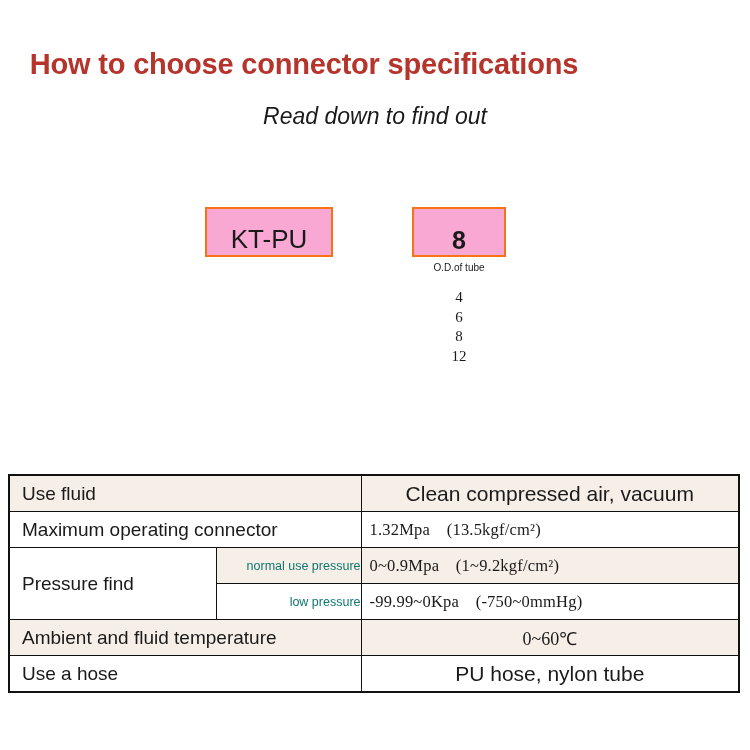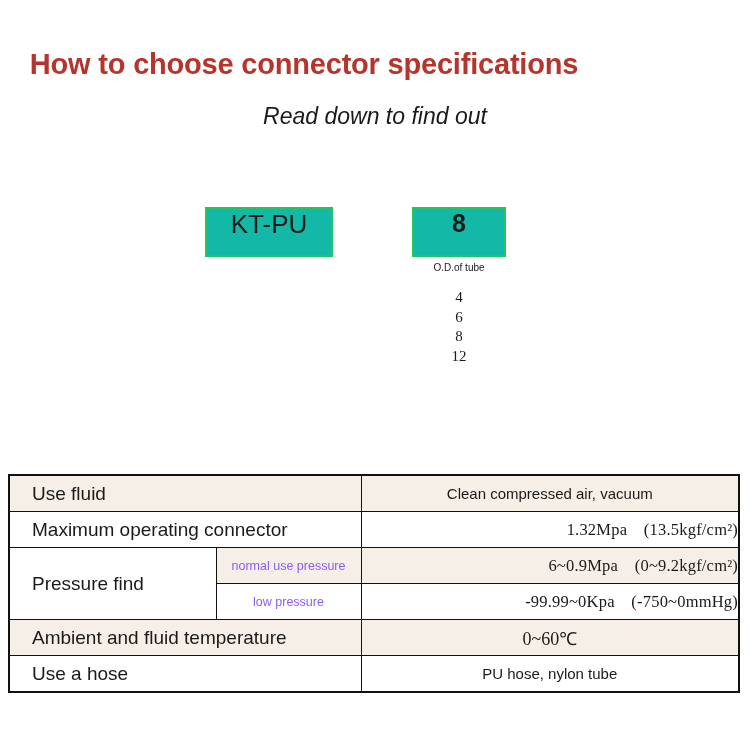--- a/index.html
+++ b/index.html
@@ -45,25 +45,25 @@
   
   .code-row {
     position: absolute;
     left: 0;
     top: 206px;
     width: 750px;
     height: 200px;
   }
   .code-box {
     position: absolute;
-    border: 2px solid #22c55e;
-    background: #14b8a6;
+    border: 2px solid #f97316;
+    background: #f9a8d4;
     box-sizing: border-box;
     display: flex;
-    align-items: flex-start;
+    align-items: flex-end;
     justify-content: center;
   }
   .box-series {
     left: 205px;
     top: 1px;
     width: 128px;
     height: 50px;
     font-size: 26px;
     font-weight: normal;
   }
@@ -113,43 +113,44 @@
     padding: 0;
     height: 35px;
     vertical-align: middle;
     background: #ffffff;
   }
   .shade { background: #f6efe7 !important; }
 
   td.lbl {
     font-size: 19px;
     color: #1a1a1a;
-    padding-left: 22px;
+    padding-left: 12px;
     text-align: left;
     white-space: nowrap;
   }
   td.sublbl {
     font-size: 12.5px;
-    color: #8b5cf6;
-    text-align: center;
+    color: #0f766e;
+    text-align: right;
     white-space: nowrap;
   }
   td.val {
-    font-size: 15px;
+    font-size: 21px;
     color: #1a1a1a;
     text-align: center;
     white-space: nowrap;
   }
   td.val-small {
     font-family: "Liberation Serif", serif;
     font-size: 16.5px;
     color: #1a1a1a;
-    text-align: right;
+    text-align: left;
     white-space: nowrap;
     letter-spacing: 0.2px;
+    padding-left: 8px;
   }
   td.val-tiny {
     font-family: "Liberation Serif", serif;
     font-size: 18px;
     color: #1a1a1a;
     text-align: center;
     white-space: nowrap;
   }
   .lbl-tall { height: 75px; }
 </style>
@@ -195,21 +196,21 @@
     </tr>
 
     <tr>
       <td class="lbl" colspan="2">Maximum operating connector</td>
       <td class="val-small">1.32Mpa　(13.5kgf/cm²)</td>
     </tr>
 
     <tr>
       <td class="lbl lbl-tall" rowspan="2">Pressure find</td>
       <td class="sublbl shade">normal use pressure</td>
-      <td class="val-small shade">6~0.9Mpa　(0~9.2kgf/cm²)</td>
+      <td class="val-small shade">0~0.9Mpa　(1~9.2kgf/cm²)</td>
     </tr>
 
     <tr>
       <td class="sublbl">low pressure</td>
       <td class="val-small">-99.99~0Kpa　(-750~0mmHg)</td>
     </tr>
 
     <tr>
       <td class="lbl shade" colspan="2">Ambient and fluid temperature</td>
       <td class="val-tiny shade">0~60℃</td>

